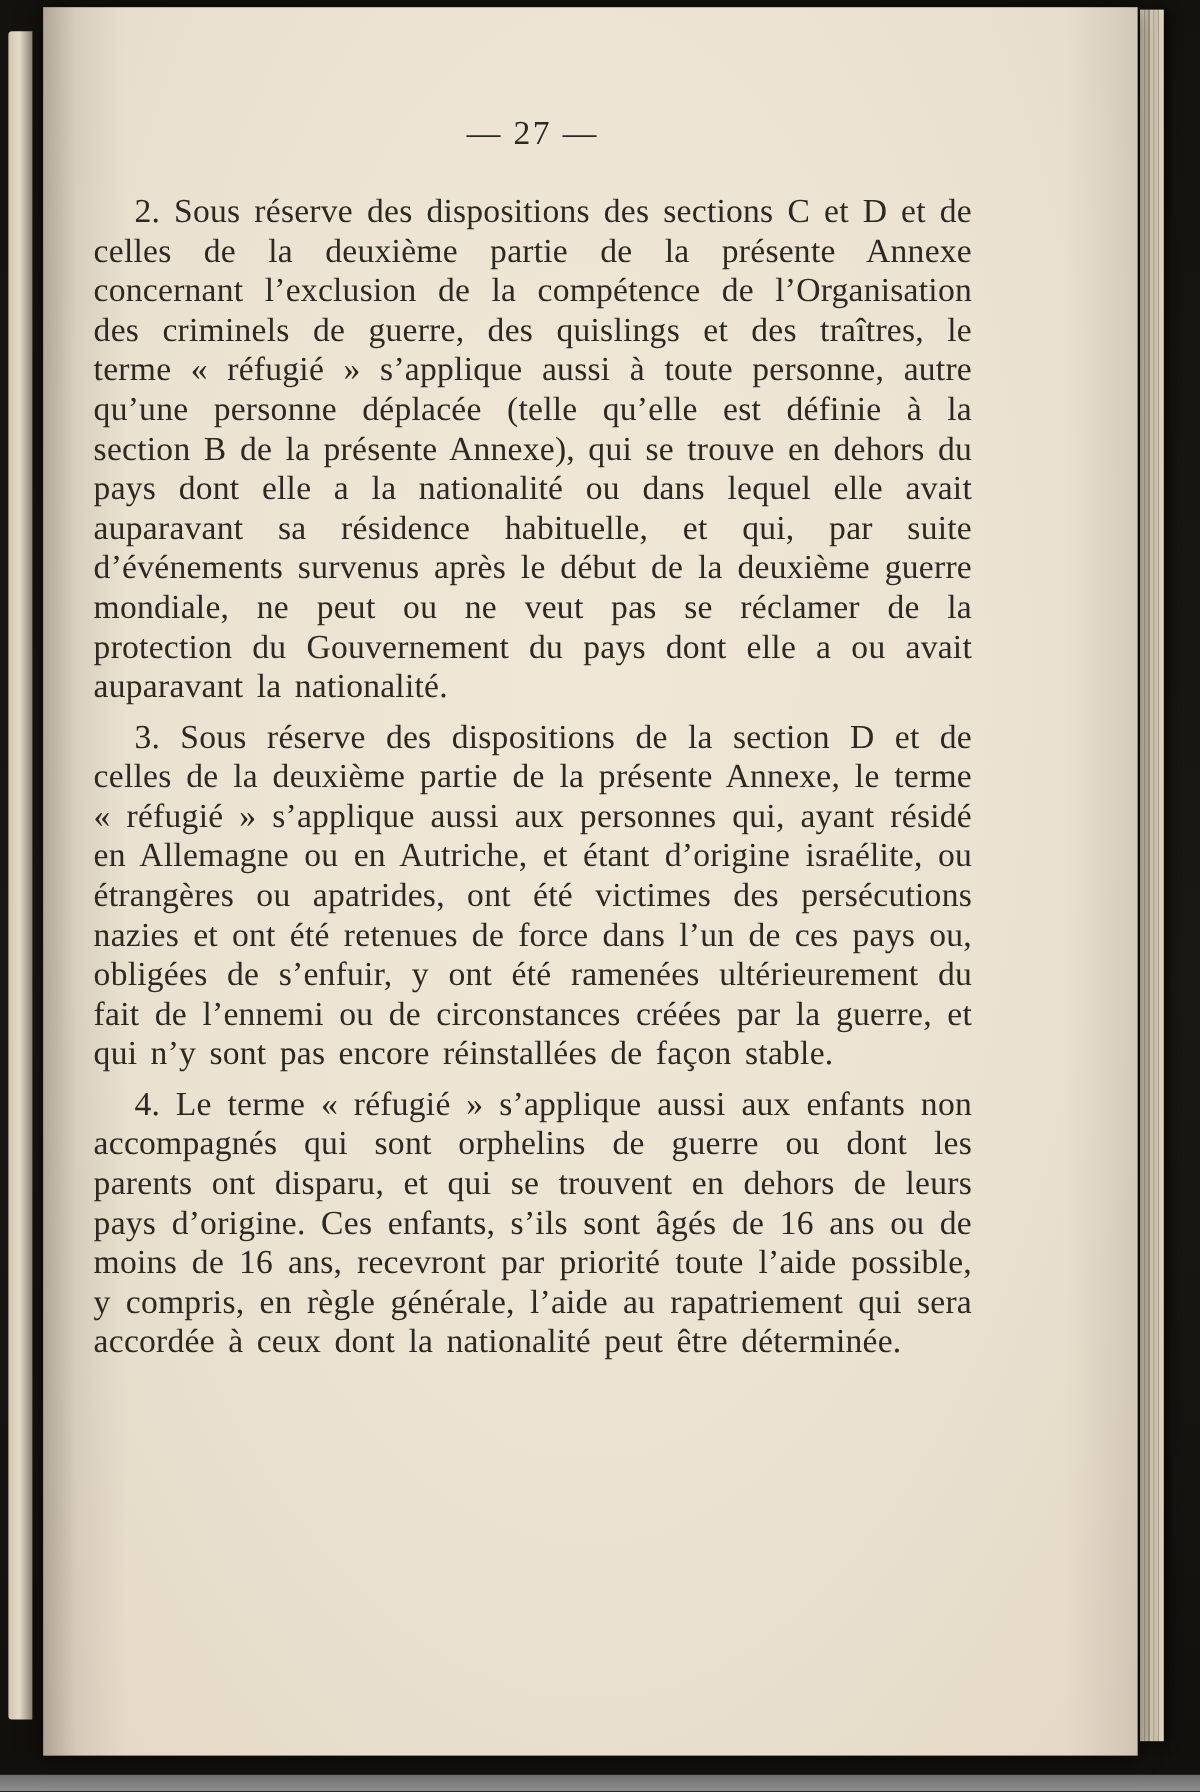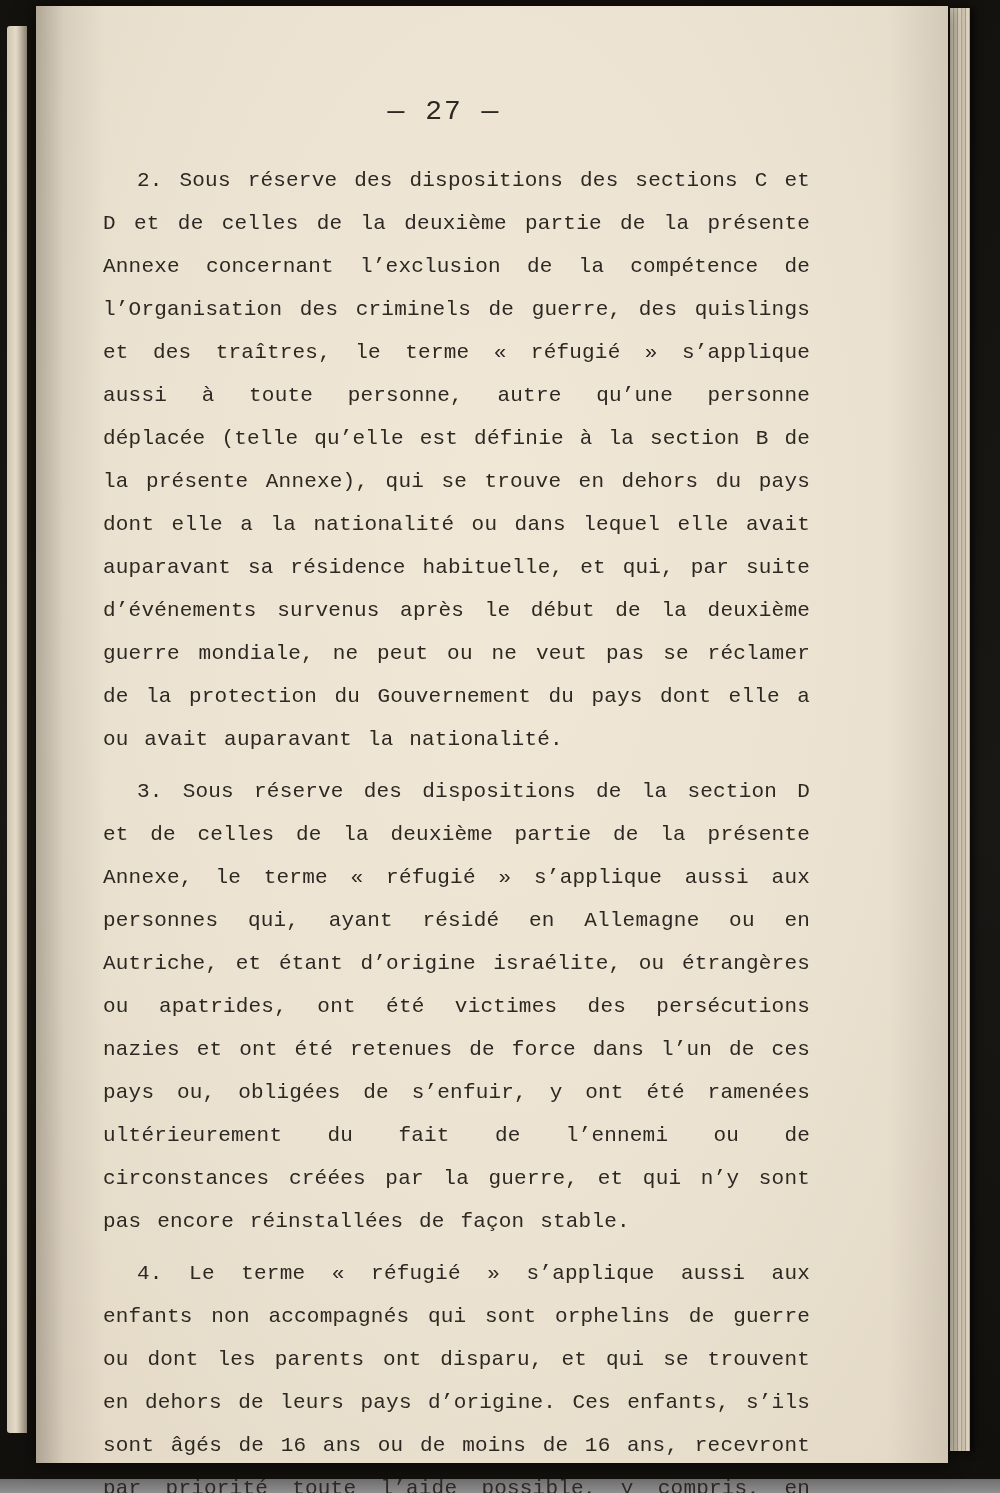--- a/index.html
+++ b/index.html
@@ -6,21 +6,21 @@
     margin: 0;
     padding: 0;
     background: #151310;
   }
   .scene {
     position: relative;
     width: 1000px;
     height: 1493px;
     background: linear-gradient(180deg, #14120e 0%, #1a1814 55%, #12100d 100%);
     overflow: hidden;
-    font-family: Liberation Mono, monospace;
+    font-family: Liberation Serif, serif;
   }
   
   .left-sliver {
     position: absolute;
     left: 7px;
     top: 26px;
     bottom: 60px;
     width: 20px;
     background: linear-gradient(90deg, #cfc5b2 0%, #e6dcc9 45%, #9a9080 100%);
     border-radius: 3px 0 0 3px;
@@ -66,26 +66,25 @@
     box-shadow: 0 0 18px rgba(0,0,0,0.7);
   }
   .page-number {
     text-align: center;
     font-size: 28px;
     letter-spacing: 2px;
     margin-bottom: 32px;
     color: #2d2822;
   }
   .text-block {
-    font-size: 21px;
-    line-height: 43px;
+    font-size: 28px;
+    line-height: 33px;
     text-align: justify;
     word-spacing: 0.14em;
     letter-spacing: 0.2px;
-    margin-left: 25px;
   }
   .text-block p {
     margin: 0 0 9px 0;
     text-indent: 34px;
   }
 </style>
 </head>
 <body>
 
 <div class="scene">

